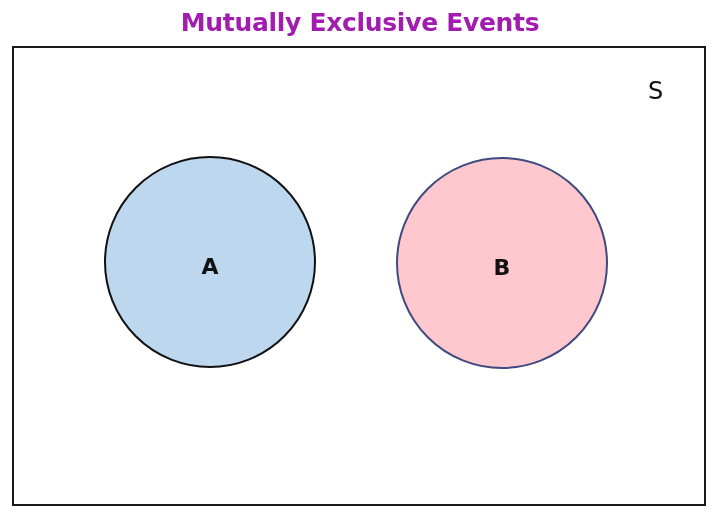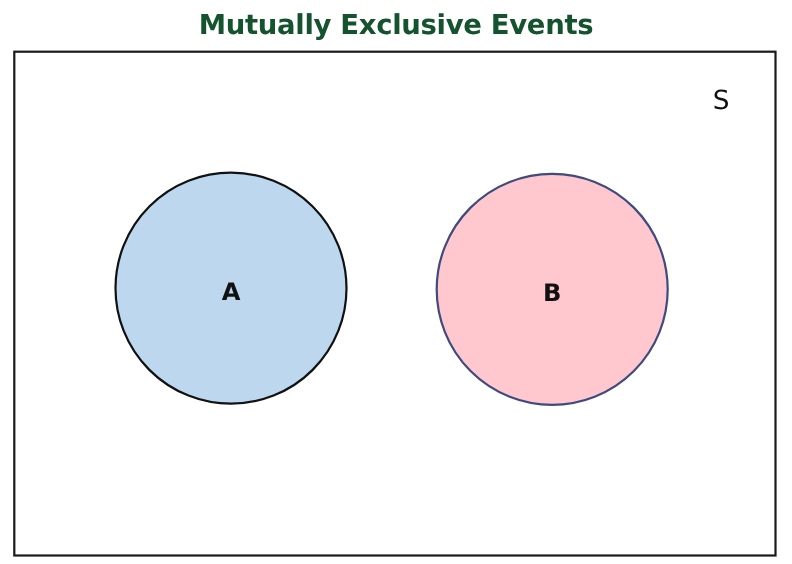--- a/index.html
+++ b/index.html
@@ -1,19 +1,19 @@
 <!DOCTYPE html>
 <html><head>
   <meta charset="utf-8">
   <style>
     html, body { margin: 0; padding: 0; background: #ffffff; }
     body { width: 720px; height: 513px; position: relative; overflow: hidden; font-family: "DejaVu Sans", "Liberation Sans", sans-serif; }
     .title {
       position: absolute; left: 0; top: 8px; width: 720px; text-align: center;
-      font-size: 25px; font-weight: bold; color: #14532d; letter-spacing: -0.3px;
+      font-size: 25px; font-weight: bold; color: #a21caf; letter-spacing: -0.3px;
     }
     .frame {
       position: absolute; left: 12px; top: 46px; width: 690px; height: 456px;
       border: 2px solid #1a1a1a; box-sizing: content-box;
     }
     .s-label {
       position: absolute; left: 648px; top: 77px; font-size: 24px; color: #111;
       font-family: "DejaVu Sans", sans-serif;
     }
     .circle {

